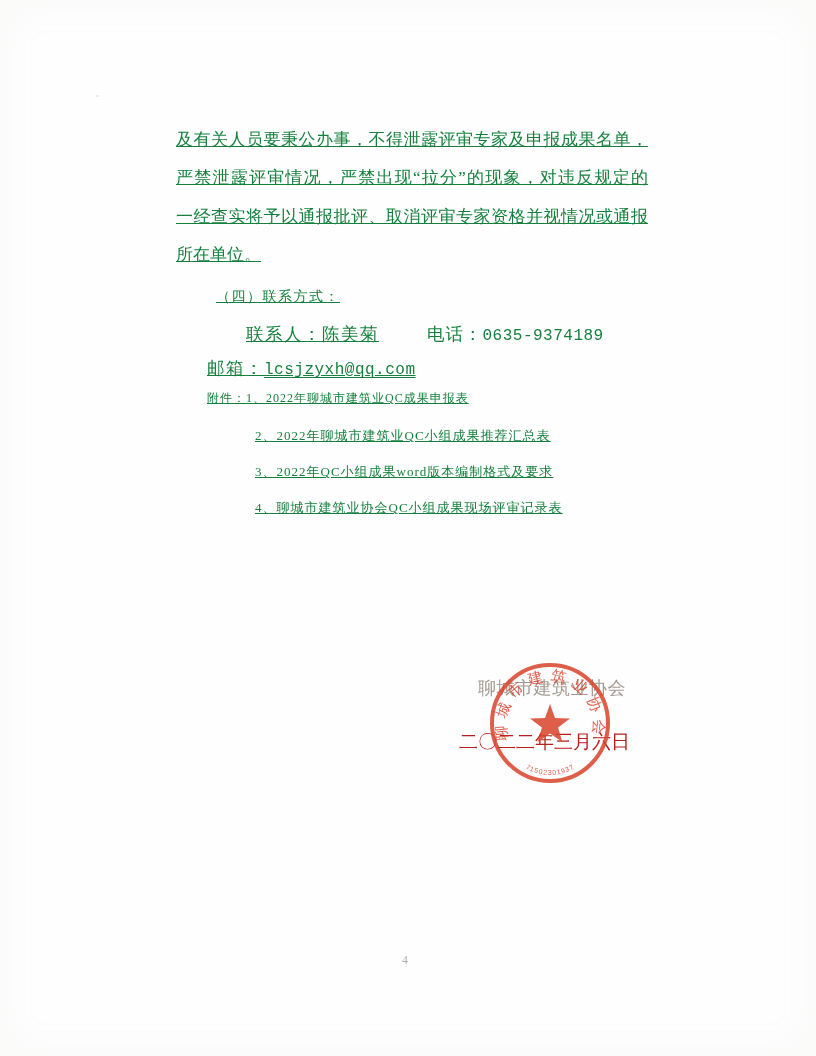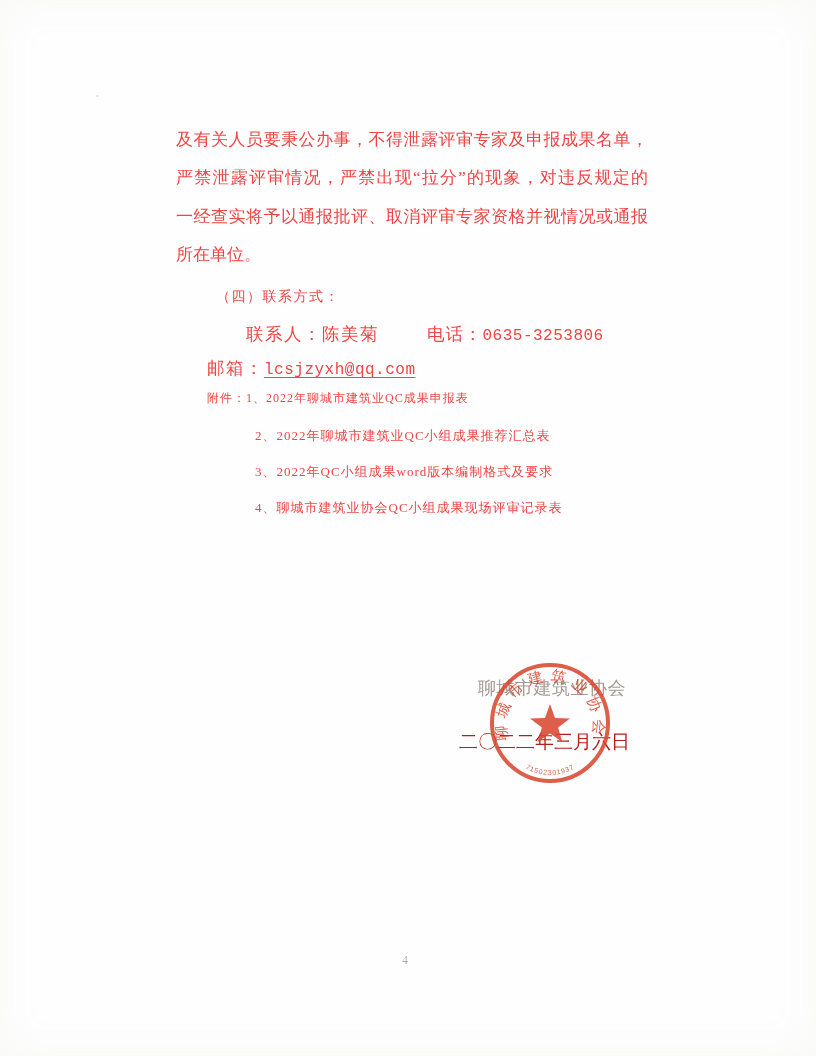--- a/index.html
+++ b/index.html
@@ -18,21 +18,21 @@
   }
   
   .speck {
     position: absolute;
     background: #dedad4;
     border-radius: 50%;
   }
   .speck.s1 { left: 96px; top: 95px; width: 3px; height: 2px; opacity: .7; }
   .speck.s2 { left: 300px; top: 212px; width: 2px; height: 2px; opacity: .4; }
 
-  .body-text { color: #ef4444; }
+  .body-text { color: #15803d; text-decoration: underline; }
 
   .para {
     position: absolute;
     left: 176px;
     top: 121px;
     width: 472px;
     font-size: 17px;
     line-height: 38.4px;
   }
   .jline {
@@ -151,21 +151,21 @@
     <div class="jline">严禁泄露评审情况，严禁出现“拉分”的现象，对违反规定的</div>
     <div class="jline">一经查实将予以通报批评、取消评审专家资格并视情况或通报</div>
     <div class="jline last">所在单位。</div>
   </div>
 
   <div class="contact-heading body-text">（四）联系方式：</div>
 
   <div class="row-person body-text">
     <span>联系人：</span><span>陈美菊</span>
     <span class="phone-group">
-      <span>电话：</span><span class="mono">0635-3253806</span>
+      <span>电话：</span><span class="mono">0635-9374189</span>
     </span>
   </div>
 
   <div class="row-email body-text">
     <span>邮箱：</span><span class="mono email-link">lcsjzyxh@qq.com</span>
   </div>
 
   <div class="row-attach body-text">
     <span>附件：</span><span>1、2022年聊城市建筑业QC成果申报表</span>
   </div>

